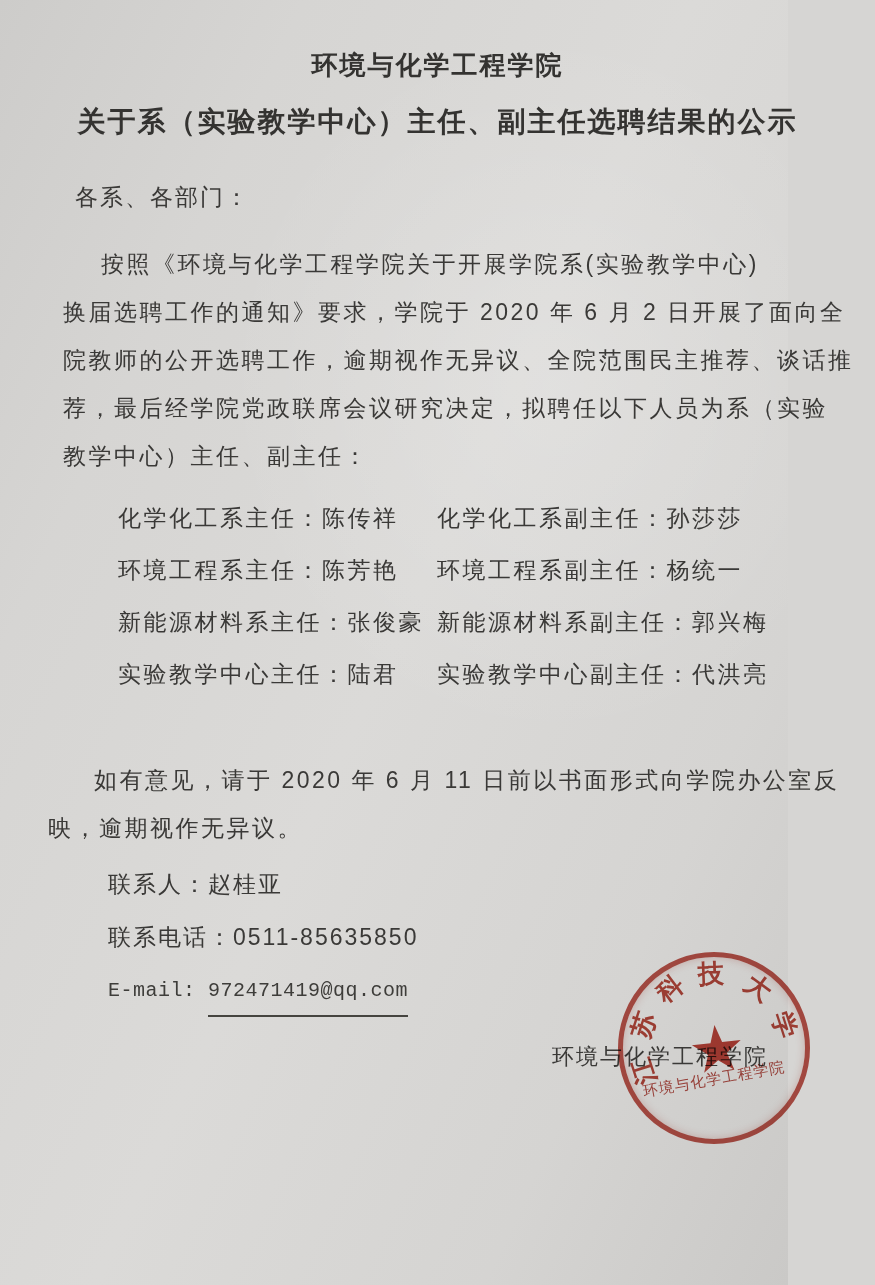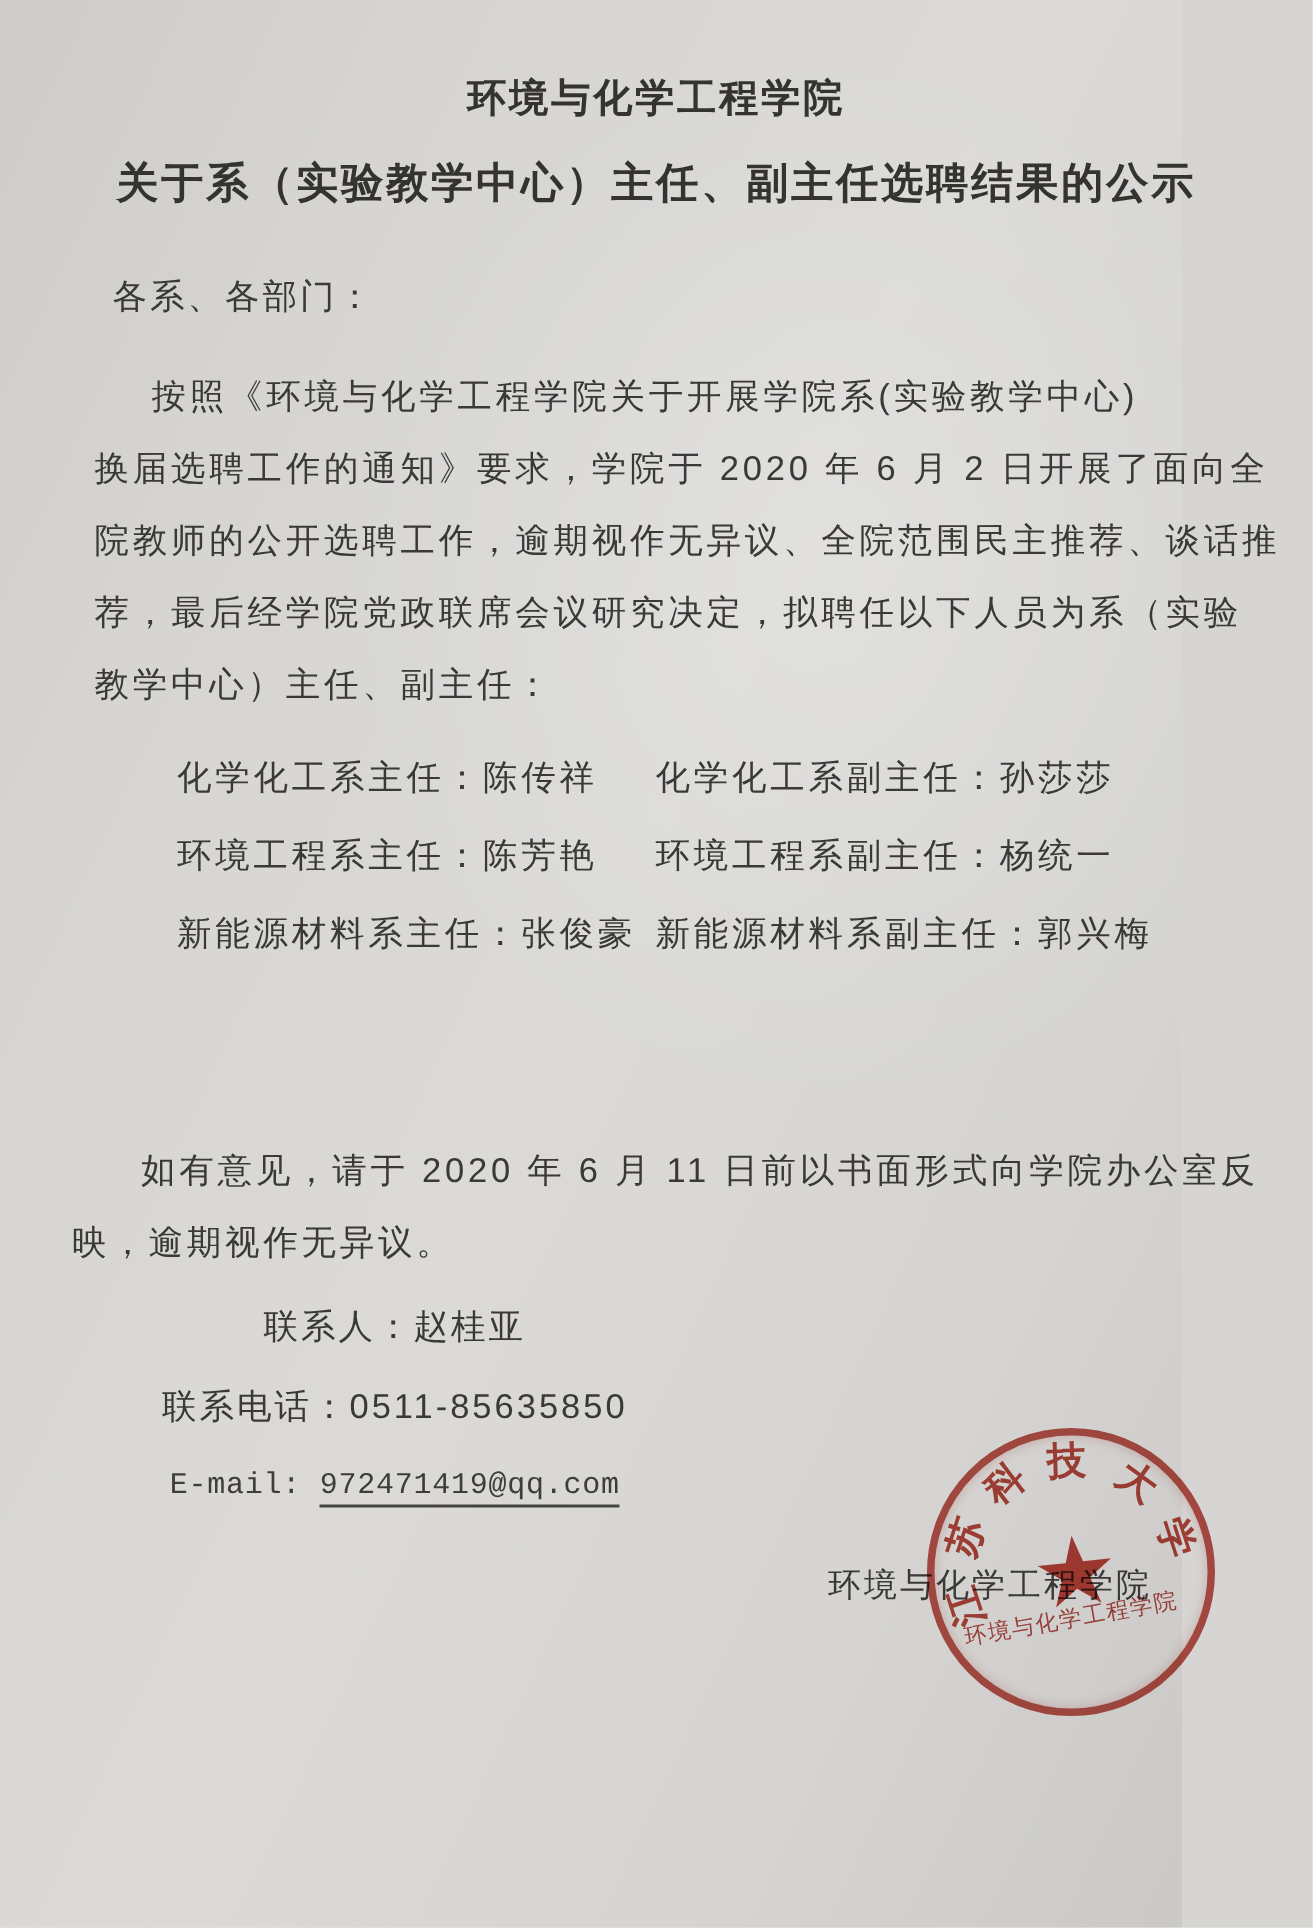--- a/index.html
+++ b/index.html
@@ -21,24 +21,24 @@
   .salutation{position:absolute;left:75px;top:182px;font-size:23px;letter-spacing:2px;}
   .para1{position:absolute;left:63px;top:240px;width:762px;font-size:23px;letter-spacing:2.5px;}
   .para1 .bline{line-height:48px;white-space:nowrap;}
   .para1 .bline.first{text-indent:38px;}
   .feedback{position:absolute;left:48px;top:756px;width:762px;font-size:23px;letter-spacing:2.5px;}
   .feedback .bline{line-height:48px;white-space:nowrap;}
   .feedback .bline.first{text-indent:46px;}
   .appointments{position:absolute;left:118px;top:492px;font-size:23px;letter-spacing:2.5px;}
   .appointments .row{line-height:52px;white-space:nowrap;}
   .appointments .col-left{display:inline-block;min-width:319px;}
-  .contacts{position:absolute;left:108px;top:858px;font-size:23px;letter-spacing:2px;text-align:center;}
+  .contacts{position:absolute;left:108px;top:858px;font-size:23px;letter-spacing:2px;}
   .contacts .cline{line-height:53px;white-space:nowrap;}
   .email-line{font-family:"Liberation Mono","DejaVu Sans Mono",monospace;font-size:20px;letter-spacing:0.5px;color:#3e3d3a;}
-  .email-addr{border-bottom:2px solid #45443f;padding-bottom:1px;}
+  .email-addr{border-bottom:2px solid #45443f;padding-bottom:13px;}
   .signature{position:absolute;left:552px;top:1042px;font-size:22px;letter-spacing:2px;white-space:nowrap;}
   .sig-date{position:absolute;left:593px;top:1093px;font-size:22px;letter-spacing:1px;white-space:nowrap;}
   
   .stamp{
     position:absolute;left:618px;top:952px;width:192px;height:192px;
     mix-blend-mode:multiply;pointer-events:none;
   }
   .stamp-ring{
     position:absolute;left:0;top:0;width:182px;height:182px;
     border:5px solid rgba(178,48,36,0.82);border-radius:50%;
@@ -82,20 +82,23 @@
   <div class="appointments">
     <div class="row">
       <span class="col-left">化学化工系主任：陈传祥</span><span>化学化工系副主任：孙莎莎</span>
     </div>
     <div class="row">
       <span class="col-left">环境工程系主任：陈芳艳</span><span>环境工程系副主任：杨统一</span>
     </div>
     <div class="row">
       <span class="col-left">新能源材料系主任：张俊豪</span><span>新能源材料系副主任：郭兴梅</span>
     </div>
+    <div class="row">
+      <span class="col-left">实验教学中心主任：陆君</span><span>实验教学中心副主任：代洪亮</span>
+    </div>
   </div>
 
   <div class="feedback">
     <div class="bline first">如有意见，请于 2020 年 6 月 11 日前以书面形式向学院办公室反</div>
     <div class="bline">映，逾期视作无异议。</div>
   </div>
 
   <div class="contacts">
     <div class="cline">联系人：赵桂亚</div>
     <div class="cline">联系电话：0511-85635850</div>

